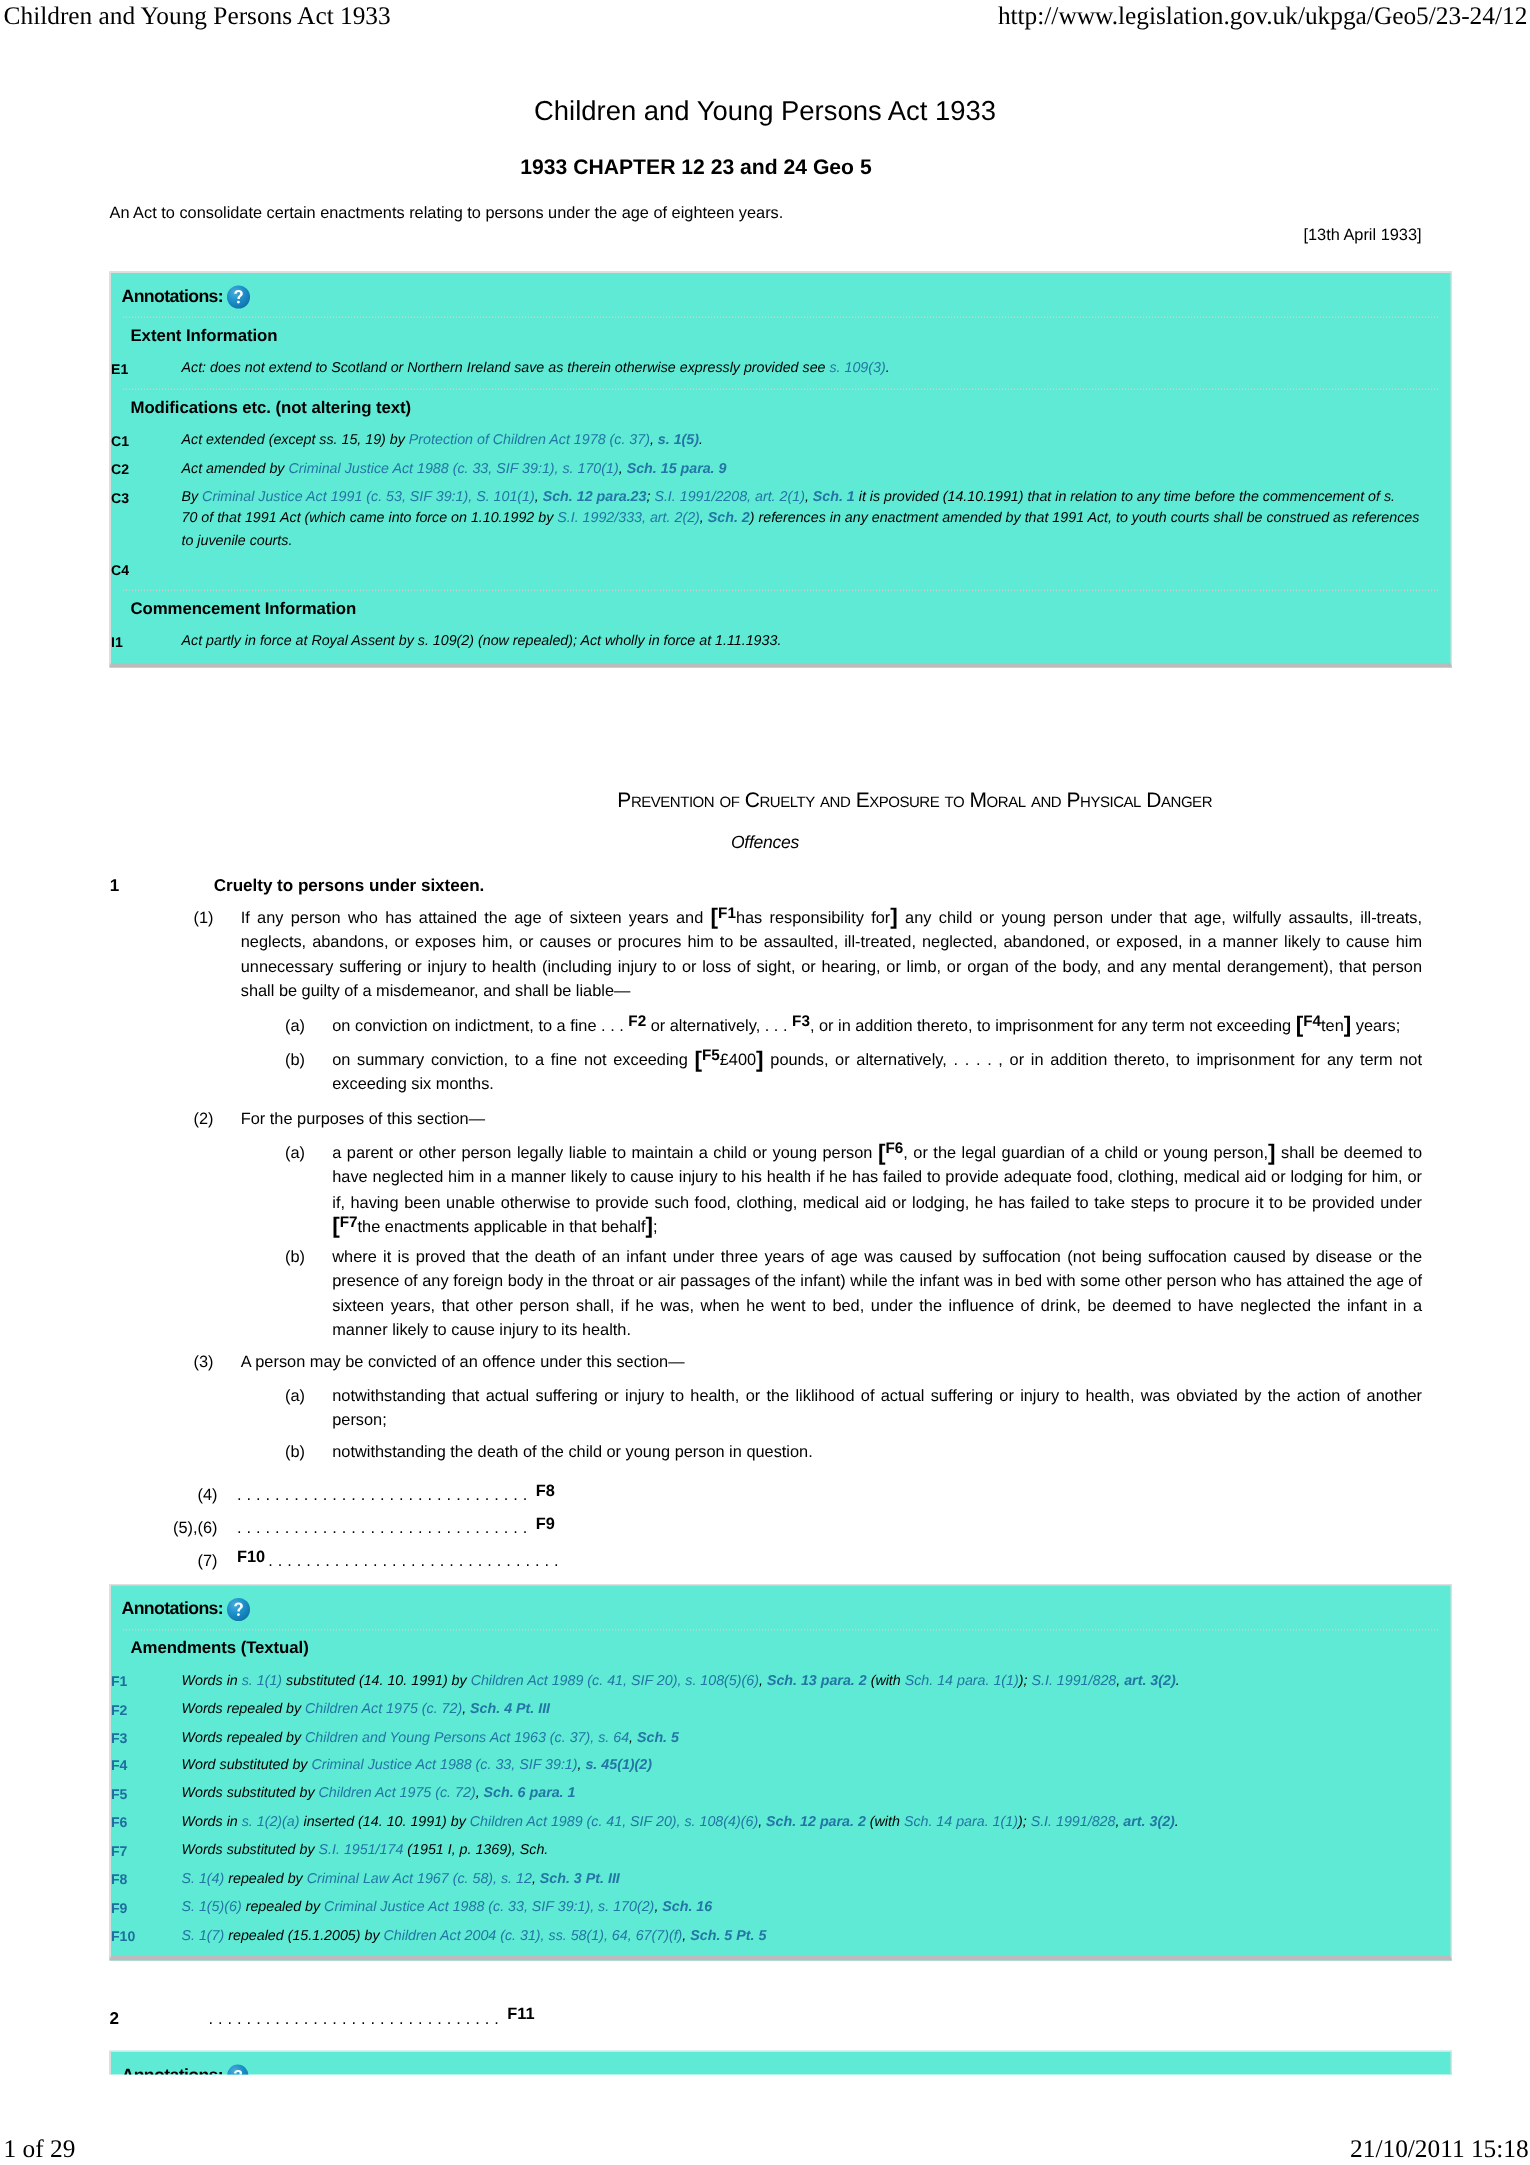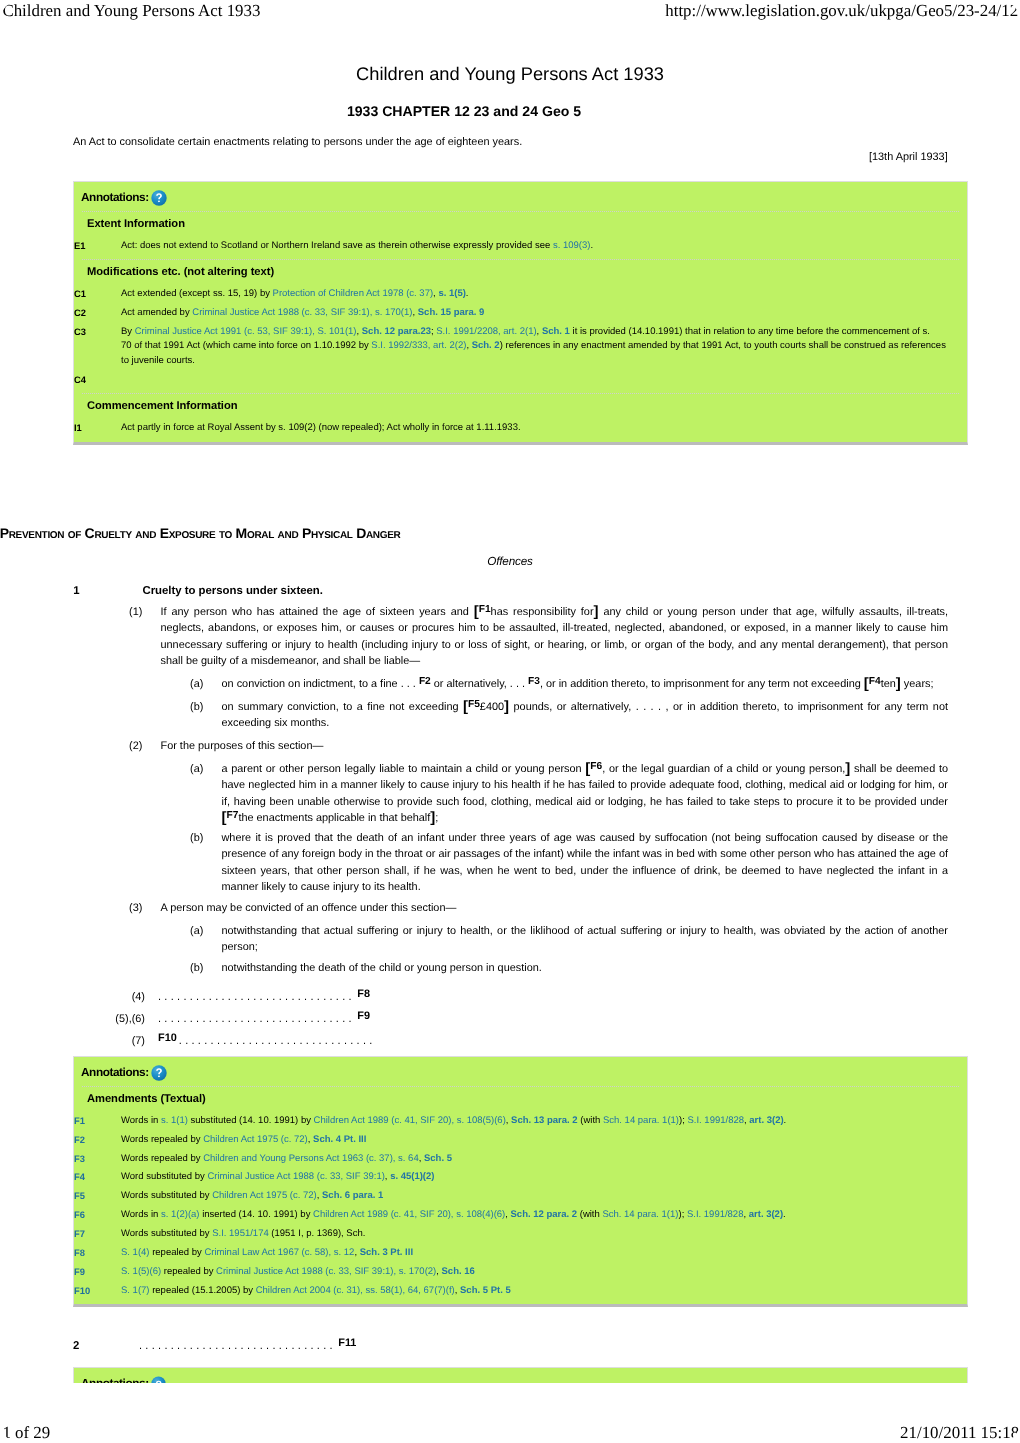--- a/index.html
+++ b/index.html
@@ -5,21 +5,21 @@
 <style>
   html, body { margin:0; padding:0; }
   body {
     width:1020px; height:1443px;
     background:#ffffff;
     font-family:"Liberation Sans", sans-serif;
     color:#000;
     -webkit-font-smoothing:antialiased;
     text-rendering:geometricPrecision;
   }
-  .page { position:relative; width:1020px; height:1443px; overflow:hidden;border-radius:21px; }
+  .page { position:relative; width:1020px; height:1443px; overflow:hidden; }
 
   
   .brow {
     position:absolute; font-family:"Liberation Serif", serif;
     font-size:16.9px; color:#000; white-space:nowrap; line-height:1;
   }
   .brow-hdr-l { left:2.4px;  top:2.9px; }
   .brow-hdr-r { right:1.8px; top:2.9px; }
   .brow-ftr-l { left:2.4px;  top:1424.6px; }
   .brow-ftr-r { right:0.9px; top:1424.6px; }
@@ -38,21 +38,21 @@
   }
   .doc-date {
     position:absolute; right:72.3px; top:152.3px; font-size:10.9px; line-height:1;
   }
 
   
   .annbox {
     position:absolute; left:73px; width:895px;
     border:1px solid #dedede;
     border-bottom:3px solid #bbbbbb;
-    background:#bef264;
+    background:#5eead4;
     box-sizing:border-box;
   }
   .ann-head {
     font-size:11.8px; font-weight:700; color:#000; letter-spacing:-0.42px;
     padding:8px 0 0 7px; line-height:1;
     display:flex; align-items:center; gap:2.5px; height:16px;
   }
   .ann-rule {
     height:1px; margin:5px 8px 0 8px;
     background-image:repeating-linear-gradient(to right,#cfcfcf 0px,#cfcfcf 1px,transparent 1px,transparent 2px);
@@ -67,37 +67,37 @@
   }
   .ann-row {
     display:flex; font-size:9.5px; line-height:14.6px;
     padding:2.1px 0px 2.2px 0;
   }
   .ann-key {
     width:47px; min-width:47px; text-align:left; font-weight:700;
     font-size:9.4px;
   }
   .ann-key.lk { color:#1f6f9e; }
-  .ann-txt { flex:1; }
+  .ann-txt { flex:1;font-style:italic; }
 
   .lnk { color:#2375a5; }
   .b { font-weight:700; }
 
   
   .helpicon { display:inline-block; width:16px; height:16px; line-height:0; }
 
   
   .part-ttl {
     position:absolute; left:0; width:1020px; text-align:center;
     font-size:14px; font-weight:700; font-variant:small-caps; line-height:1;
     letter-spacing:0.08px; text-indent:0.08px;
   }
   .part-sub {
-    position:absolute; left:0; width:808px; text-align:left;
-    font-size:14px; font-weight:700; font-variant:small-caps;
+    position:absolute; left:0; width:808px; text-align:right;
+    font-size:14px; font-weight:400; font-variant:small-caps;
     letter-spacing:-0.315px; line-height:1; text-indent:-0.315px;
   }
   .cross-head {
     position:absolute; left:0; width:1020px; text-align:center;
     font-size:11.7px; font-style:italic; letter-spacing:-0.17px; line-height:1;
   }
 
   
   .secno { position:absolute; font-size:11.4px; font-weight:700; line-height:1; }
   .sectitle { position:absolute; font-size:11.4px; font-weight:700; letter-spacing:-0.02px; line-height:1;}

